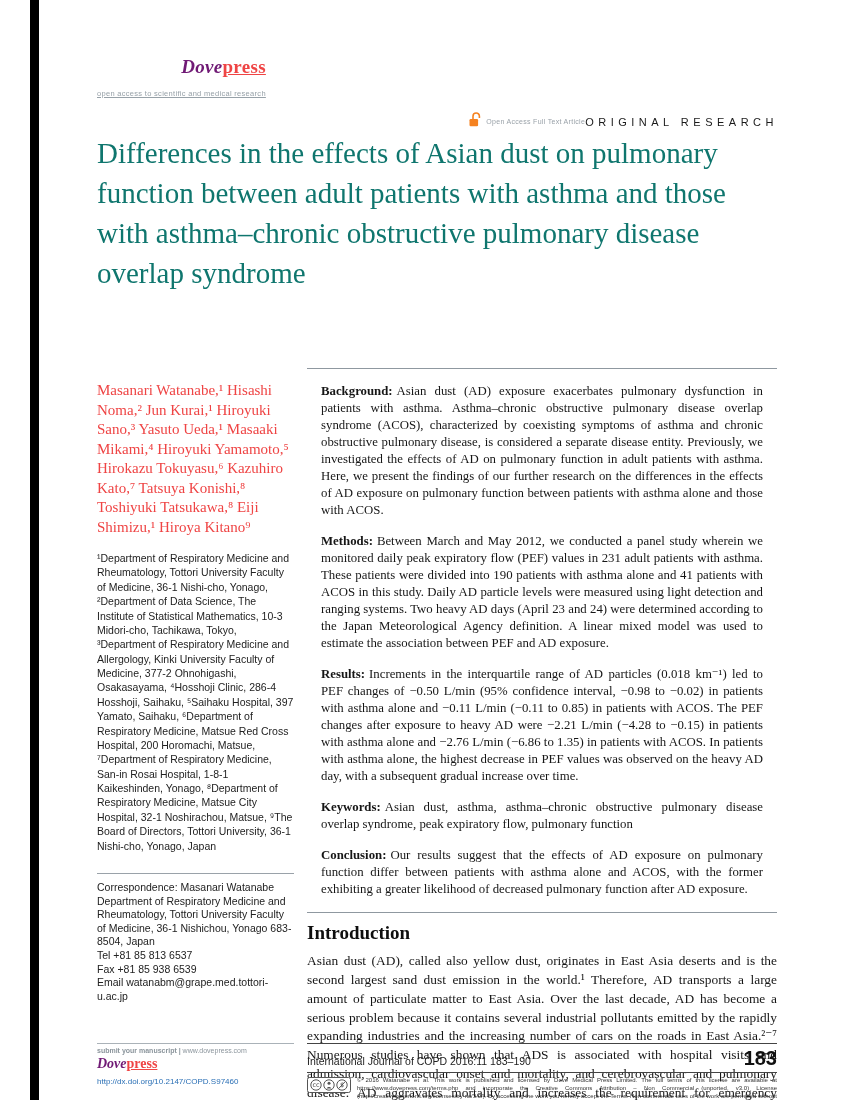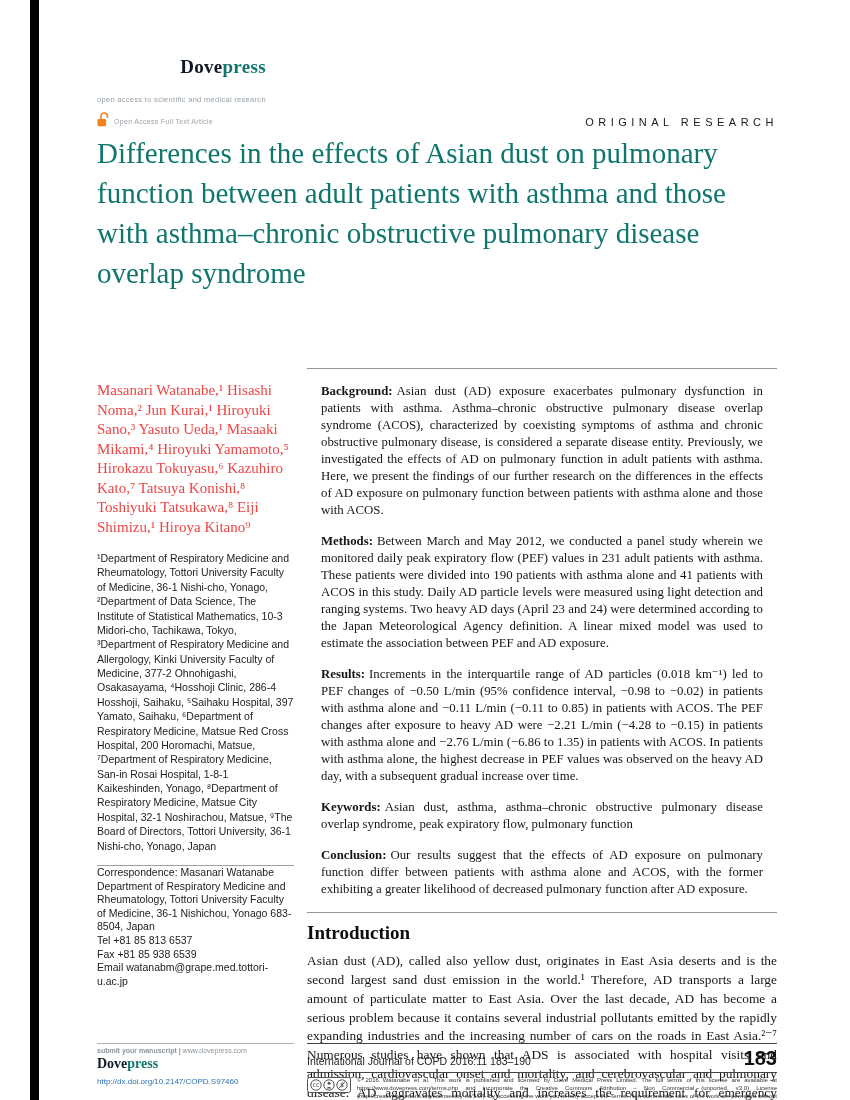--- a/index.html
+++ b/index.html
@@ -5,35 +5,35 @@
   * { margin:0; padding:0; box-sizing:border-box; }
   html,body { width:850px; height:1100px; background:#ffffff; }
   body { position:relative; font-family:"Liberation Serif","DejaVu Serif",serif; color:#111; overflow:hidden; }
 
   .black-strip { position:absolute; left:30px; top:0; width:9px; height:1100px; background:#000; }
 
   .header { position:absolute; left:97px; top:56px; width:681px; display:flex; justify-content:space-between; align-items:flex-start; }
   .journal-name { font:700 17.5px "Liberation Serif","DejaVu Serif",serif; color:#1c4f87; letter-spacing:0.2px; }
   .brand { text-align:right; cursor:pointer; }
   .brand-word { font:700 19px "Liberation Serif","DejaVu Serif",serif; letter-spacing:0.3px; }
-  .dove { color:#0f172a; }
-  .press { color:#0f766e; }
-  .tagline { margin-top:17px; font:400 7.5px "Liberation Sans","DejaVu Sans",sans-serif; color:#97a1a8; letter-spacing:0.3px; }
+  .dove { color:#701a75;font-style:italic; }
+  .press { color:#ef4444;text-decoration:underline; }
+  .tagline { margin-top:11px; font:400 7.5px "Liberation Sans","DejaVu Sans",sans-serif; color:#97a1a8; letter-spacing:0.3px;text-decoration:underline; }
 
-  .meta-row { position:absolute; left:97px; top:112px; width:681px; display:flex; justify-content:space-between; align-items:center; }
+  .meta-row { position:absolute; left:97px; top:112px; width:681px; display:flex; justify-content:flex-end; align-items:center; }
   .oa { display:flex; align-items:center; gap:5px; cursor:pointer; }
   .oa-label { font:400 7px "Liberation Sans","DejaVu Sans",sans-serif; color:#9aa2a9; letter-spacing:0.3px; }
   .article-type { font:400 11px "Liberation Sans","DejaVu Sans",sans-serif; letter-spacing:4.5px; color:#1a1a1a; }
 
   .title { position:absolute; left:97px; top:133px; width:684px; font:400 29px/1.38 "Liberation Serif","DejaVu Serif",serif; color:#0f766e; }
 
   .left-col { position:absolute; left:97px; top:381px; width:197px; }
   .authors { font:400 15px/1.3 "Liberation Serif","DejaVu Serif",serif; color:#ef4444; }
   .affiliations { margin-top:14px; font:400 10.5px/1.37 "Liberation Sans","DejaVu Sans",sans-serif; color:#222; }
-  .correspondence { margin-top:12px; border-top:1px solid #9aa2a9; font:400 10.5px/1.3 "Liberation Sans","DejaVu Sans",sans-serif; color:#222; }
+  .correspondence { margin-top:20px; border-top:1px solid #9aa2a9; padding-top:7px; font:400 10.5px/1.3 "Liberation Sans","DejaVu Sans",sans-serif; color:#222; }
   .correspondence .email { color:#222; }
 
   .right-col { position:absolute; left:307px; top:368px; width:470px; }
   .abstract-rule { border-top:1px solid #8f98a0; margin-bottom:13px; }
   .abstract { font:400 12.8px/1.33 "Liberation Serif","DejaVu Serif",serif; text-align:justify; color:#161616; }
   .abstract p { margin:14px; }
   .abstract .lbl { font-weight:700; margin-right:4px; }
   .section-rule { border-top:1px solid #8f98a0; margin:10px 0 9px; }
   .intro-heading { font:700 19px "Liberation Serif","DejaVu Serif",serif; margin:2px 0 8px; color:#0e0e0e; }
   .intro-text { font:400 13.4px/1.4 "Liberation Serif","DejaVu Serif",serif; text-align:justify; color:#161616; }

